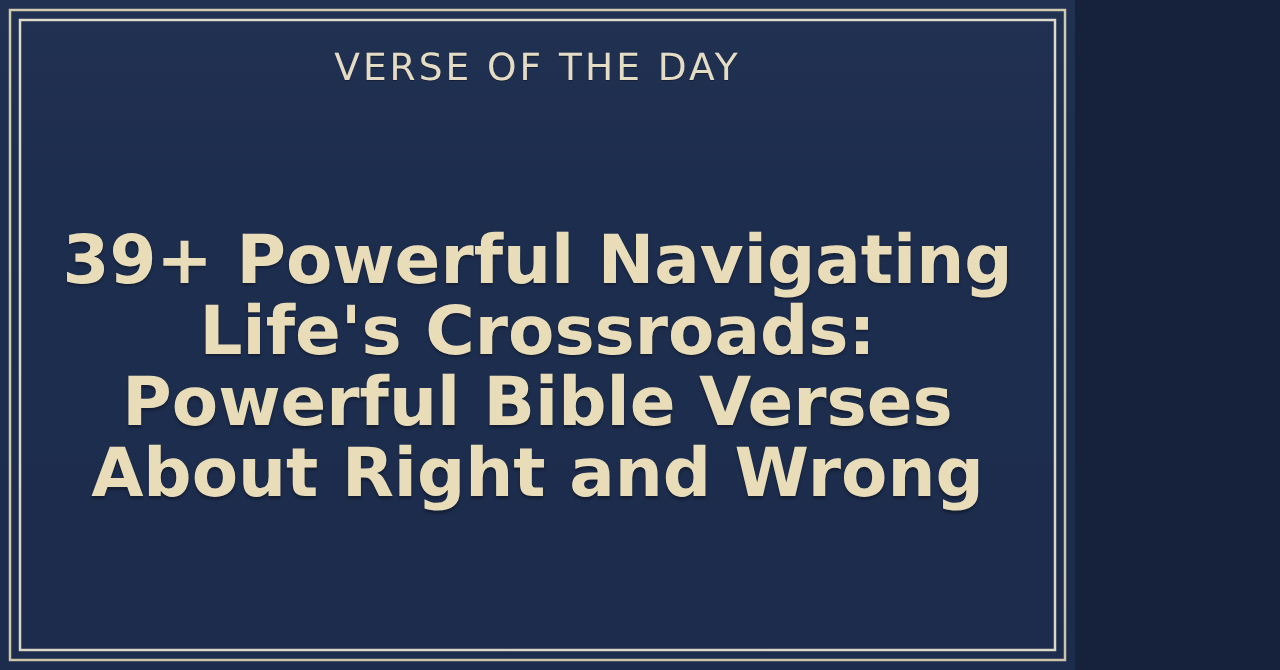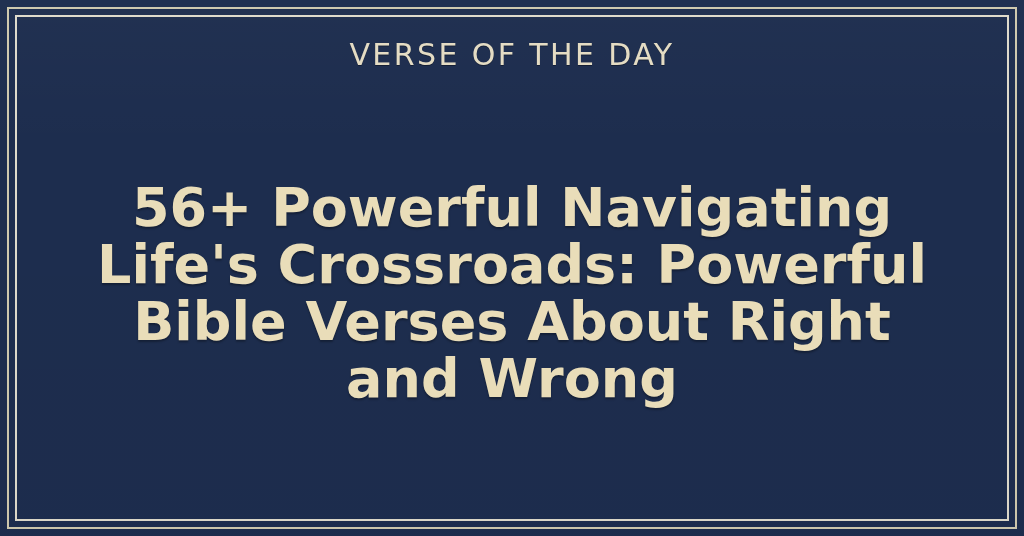--- a/index.html
+++ b/index.html
@@ -3,21 +3,21 @@
 <meta charset="utf-8">
 <style>
   html, body {
     margin: 0;
     padding: 0;
     background: #16213c;
   }
 
   #card {
     position: relative;
-    width: 1024px;
+    width: 860px;
     height: 536px;
     background: #1d2d4e;
     overflow: hidden;
     font-family: "DejaVu Sans", sans-serif;
     box-sizing: border-box;
   }
 
   
   #card::after {
     content: "";
@@ -110,18 +110,18 @@
 <div id="card">
 
   <div class="frame frame-outer"></div>
   <div class="frame frame-inner"></div>
 
   <div id="content">
 
     <div class="eyebrow">VERSE OF THE DAY</div>
 
     <div class="title-wrap">
-      <h1 class="title">56+ Powerful Navigating Life's Crossroads: Powerful Bible Verses About Right and Wrong</h1>
+      <h1 class="title">39+ Powerful Navigating Life's Crossroads: Powerful Bible Verses About Right and Wrong</h1>
     </div>
 
 
   </div>
 </div>
 
 </body></html>

